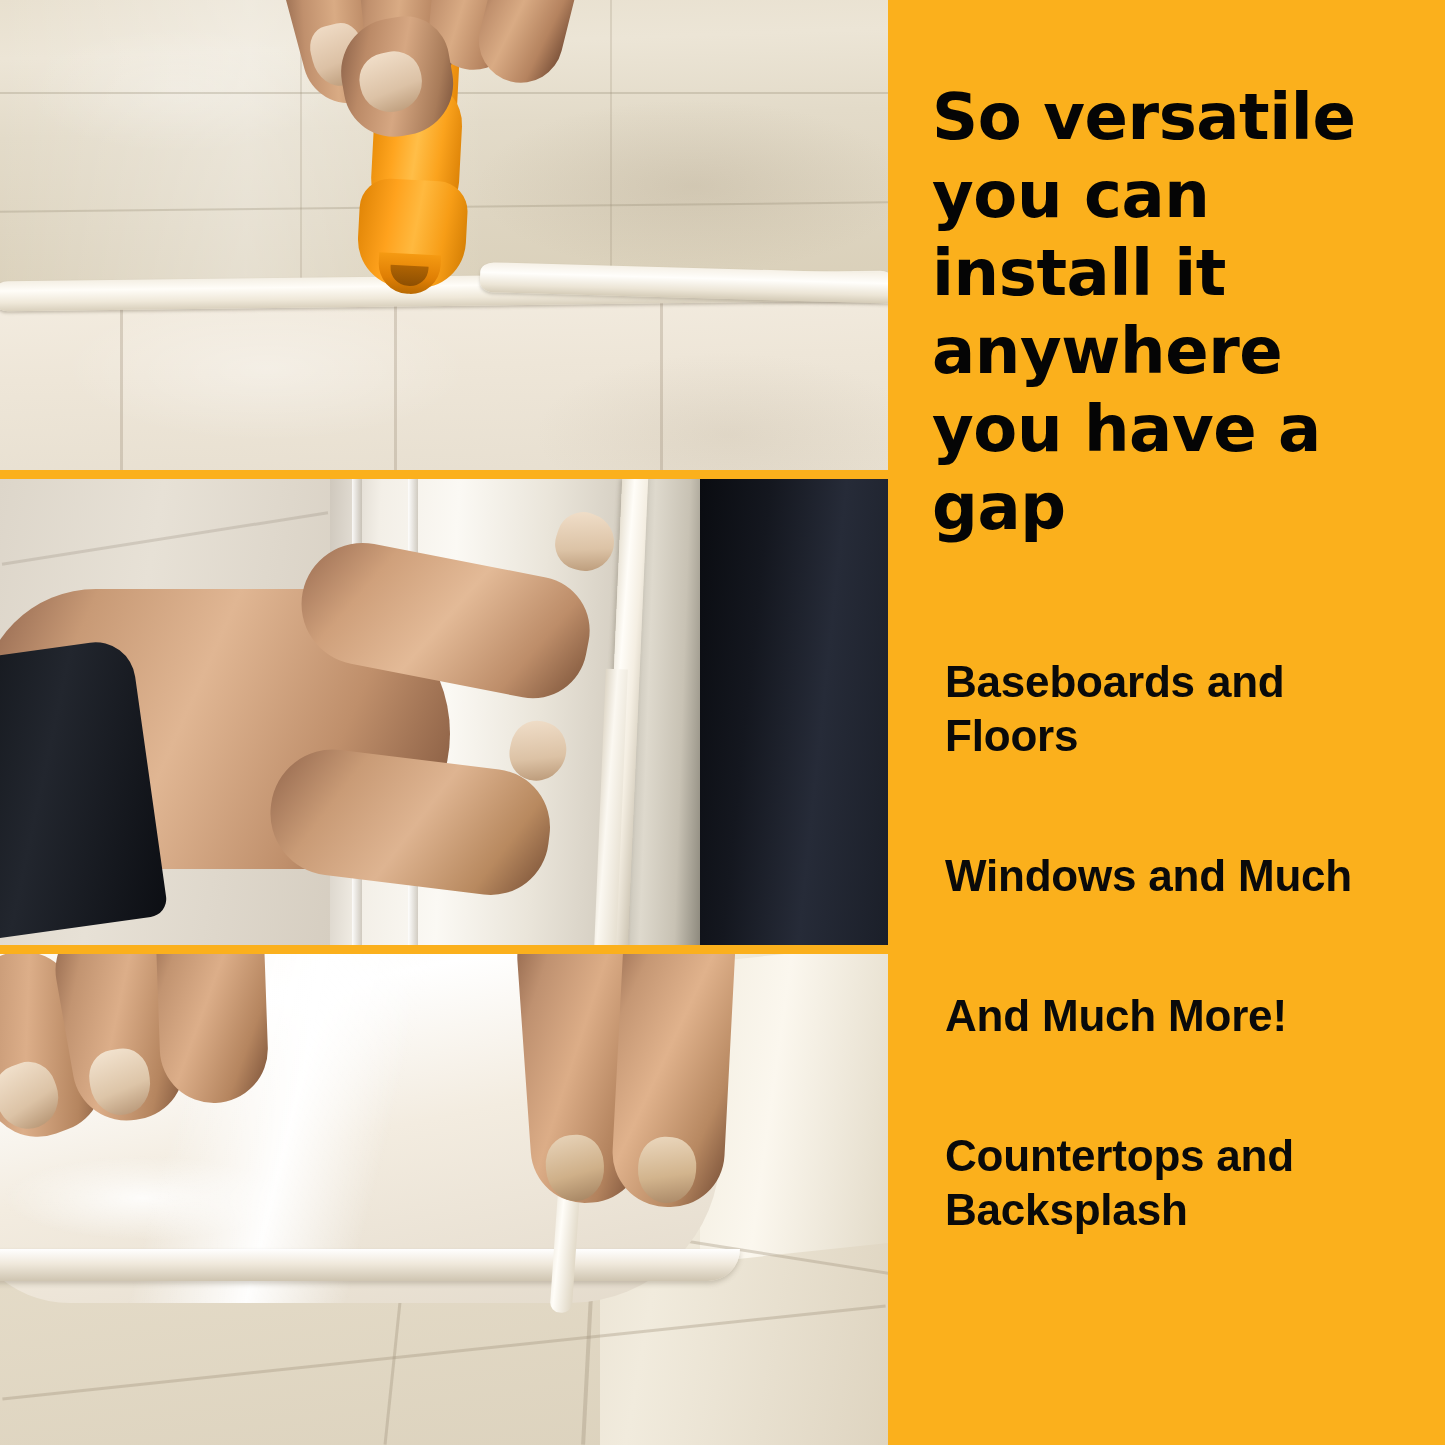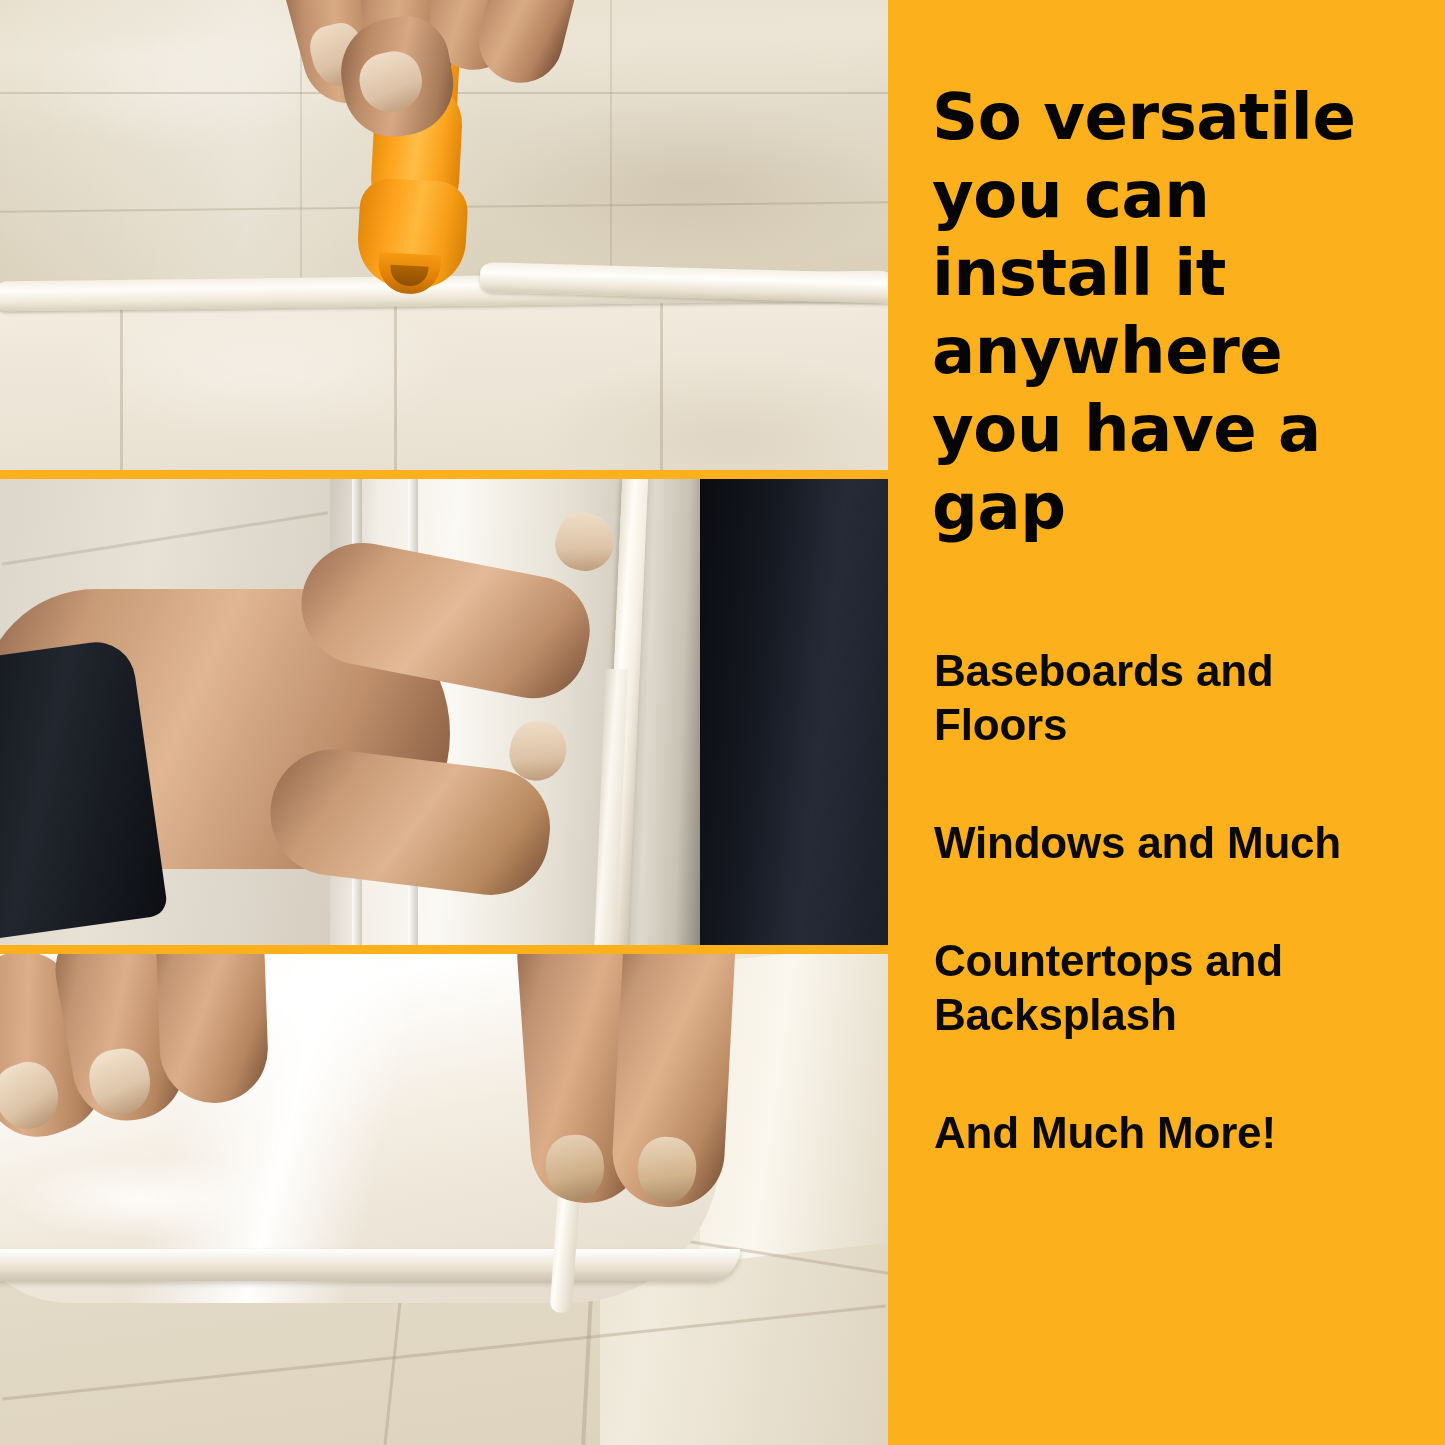--- a/index.html
+++ b/index.html
@@ -331,21 +331,21 @@
     font-family:"DejaVu Sans","Liberation Sans",sans-serif;
     max-width:470px;
   }
   .uses{
     margin-top:96px;
     display:flex;
     flex-direction:column;
     gap:60px;
   }
   .use-item{
-    margin:2px;
+    margin:13px;
     font-size:44px;
     line-height:54px;
     font-weight:700;
     color:#0a0a0a;
     font-family:"Liberation Sans",sans-serif;
     letter-spacing:-.2px;
     max-width:470px;
   }
 </style>
 </head>
@@ -445,19 +445,19 @@
 
   </div>
 
   <div class="copy-col">
 
     <h1 class="headline">So versatile you can install it anywhere you have a gap</h1>
 
     <div class="uses">
       <p class="use-item">Baseboards and Floors</p>
       <p class="use-item">Windows and Much</p>
+      <p class="use-item">And Much More!</p>
       <p class="use-item">Countertops and Backsplash</p>
-      <p class="use-item">And Much More!</p>
     </div>
 
   </div>
 
 </div>
 
 </body></html>

